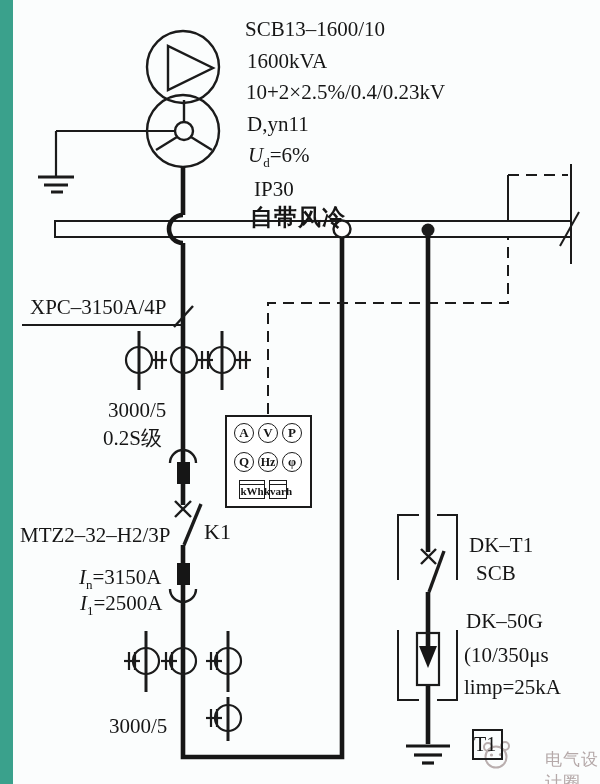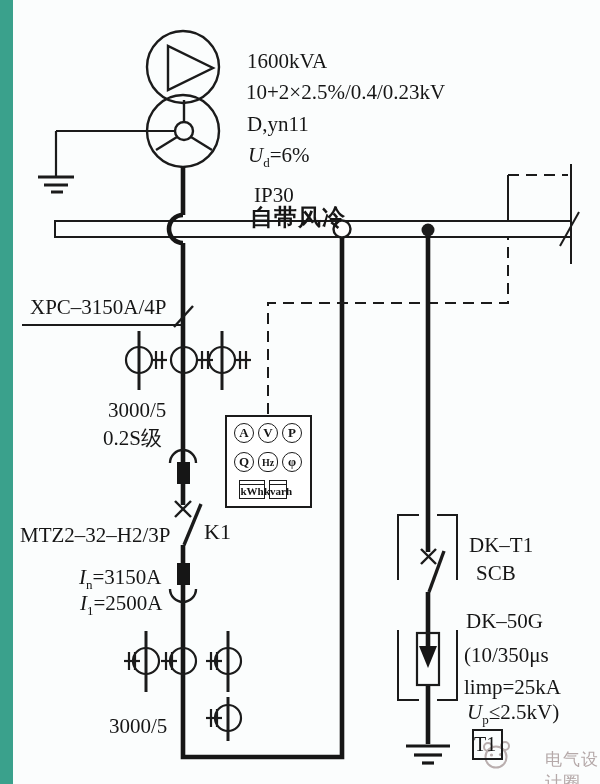--- a/index.html
+++ b/index.html
@@ -10,21 +10,21 @@
   svg.diag{position:absolute;left:0;top:0;width:600px;height:784px;}
   .lbl{position:absolute;white-space:nowrap;font-size:21px;line-height:1.05;color:#161616;}
   .lbl .it{font-style:italic;}
   .lbl sub{font-size:0.62em;line-height:0;}
   .cjk{font-size:23px;letter-spacing:1px;font-weight:bold;}
   .meter-box{position:absolute;left:225px;top:415px;width:87px;height:93px;
              border:2px solid #1b1b1b;background:#fff;box-sizing:border-box;}
   .mc{position:absolute;width:20px;height:20px;border:1.8px solid #1b1b1b;border-radius:50%;
       box-sizing:border-box;display:flex;align-items:center;justify-content:center;
       font-size:13px;font-weight:bold;}
-  .mc.small{font-size:10px;border-radius:9px;}
+  .mc.small{font-size:12px;}
   .emeter{position:absolute;border:1.8px solid #1b1b1b;box-sizing:border-box;height:19px;
           display:flex;align-items:flex-end;justify-content:center;font-size:11px;
           font-weight:bold;padding-bottom:1px;}
   .emeter::before{content:"";position:absolute;left:0;right:0;top:3px;border-top:1.5px solid #1b1b1b;}
   .t1box{position:absolute;left:472px;top:729px;width:31px;height:31px;border:2.4px solid #1b1b1b;
          box-sizing:border-box;display:flex;align-items:center;
          font-size:20px;background:transparent;}
   .wm-text{position:absolute;left:509px;top:748px;font-size:17px;letter-spacing:1px;
            color:#b5a9a9;font-family:"Liberation Sans","DejaVu Sans",sans-serif;margin-left:36px;}
 </style>
@@ -159,25 +159,26 @@
 
     <g stroke="#b9aeae" fill="none" stroke-width="2">
       <circle cx="488" cy="747" r="4"></circle>
       <circle cx="505" cy="746" r="4"></circle>
       <circle cx="496" cy="757" r="10.5"></circle>
       <circle cx="491.5" cy="755" r="1.6" fill="#b9aeae" stroke="none"></circle>
       <circle cx="500.5" cy="754.5" r="1.6" fill="#b9aeae" stroke="none"></circle>
     </g>
   </svg>
 
+  <div class="lbl" style="left:245px;top:18px">SCB13–1600/10</div>
   <div class="lbl" style="left:247px;top:50px">1600kVA</div>
   <div class="lbl" style="left:246px;top:81px">10+2×2.5%/0.4/0.23kV</div>
   <div class="lbl" style="left:247px;top:113px">D,yn11</div>
   <div class="lbl" style="left:248px;top:144px"><span class="it">U</span><sub>d</sub><span>=6%</span></div>
-  <div class="lbl" style="left:254px;top:184px">IP30</div>
+  <div class="lbl" style="left:254px;top:178px">IP30</div>
   <div class="lbl cjk" style="left:250px;top:206px">自带风冷</div>
 
   <div class="lbl" style="left:30px;top:296px">XPC–3150A/4P</div>
   <div class="lbl" style="left:108px;top:399px">3000/5</div>
   <div class="lbl" style="left:103px;top:427px">0.2S级</div>
   <div class="lbl" style="left:20px;top:524px">MTZ2–32–H2/3P</div>
   <div class="lbl" style="left:204px;top:520px;font-size:22px">K1</div>
   <div class="lbl" style="left:79px;top:566px"><span class="it">I</span><sub>n</sub><span>=3150A</span></div>
   <div class="lbl" style="left:80px;top:592px"><span class="it">I</span><sub>1</sub><span>=2500A</span></div>
   <div class="lbl" style="left:109px;top:715px">3000/5</div>
@@ -191,20 +192,19 @@
     <div class="mc" style="left:55px;top:35px">φ</div>
     <div class="emeter" style="left:12px;top:63px;width:26px">kWh</div>
     <div class="emeter" style="left:42px;top:63px;width:18px">kvarh</div>
   </div>
 
   <div class="lbl" style="left:469px;top:534px">DK–T1</div>
   <div class="lbl" style="left:476px;top:562px">SCB</div>
   <div class="lbl" style="left:466px;top:610px">DK–50G</div>
   <div class="lbl" style="left:464px;top:644px">(10/350μs</div>
   <div class="lbl" style="left:464px;top:676px">limp=25kA</div>
-  <div class="lbl" style="left:467px;top:701px"><span class="it">U</span><sub>p</sub><span>≤2.5kV)</span></div>
   <div class="t1box">
       <span>T1</span>
     </div>
 
   <div class="wm-text">电气设计圈</div>
 
 </div>
 
 </body></html>

